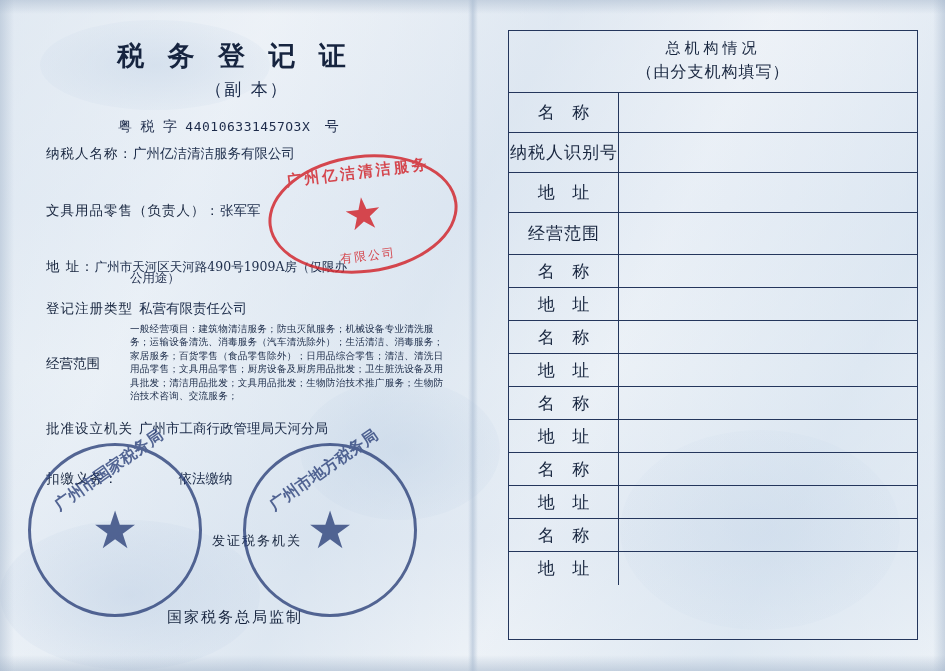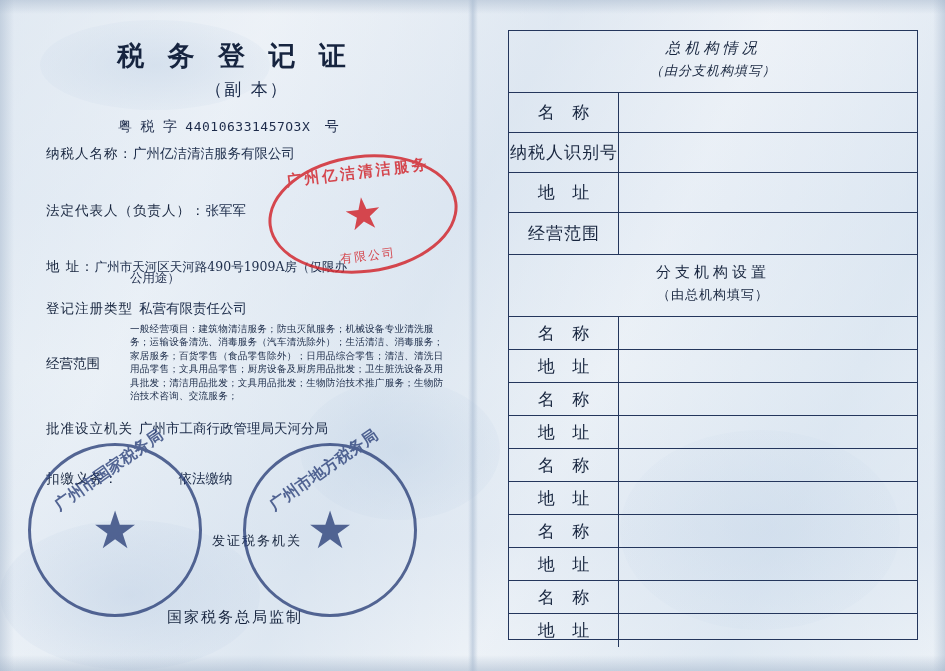--- a/index.html
+++ b/index.html
@@ -232,21 +232,21 @@
     text-align: center;
     font-family: "DejaVu Serif", serif;
     color: #18263f;
     padding-top: 8px;
   }
   .sect-head .h1 {
     font-size: 15px;
     letter-spacing: 4px;
   }
   .sect-head .h2 {
-    font-size: 13px;
+    font-size: 16px;
     letter-spacing: 1px;
     margin-top: 4px;
   }
   .trow {
     display: flex;
     box-sizing: border-box;
     border-bottom: 1.2px solid #24365c;
   }
   .trow:last-child { border-bottom: none; }
   .tcell-label {
@@ -292,21 +292,21 @@
       <span>粤      税   字</span>
       <span class="numcode">440106331457O3X</span>
       <span style="margin-left:8px;">号</span>
     </div>
 
     <div class="row" style="left:46px; top:145px;">
       <span class="lbl">纳税人名称：</span><span class="val">广州亿洁清洁服务有限公司</span>
     </div>
 
     <div class="row" style="left:46px; top:202px;">
-      <span class="lbl">法定代表人（负责人）：</span><span class="val">张军军</span>
+      <span class="lbl">文具用品零售（负责人）：</span><span class="val">张军军</span>
     </div>
 
     <div class="row" style="left:46px; top:258px;">
       <span class="lbl">地            址：</span><span class="val" style="font-size:12.5px;">广州市天河区天河路490号1909A房（仅限办</span>
     </div>
     <div class="addr-2">公用途）</div>
 
     <div class="row" style="left:46px; top:300px;">
       <span class="lbl">登记注册类型</span><span class="val" style="margin-left:6px;">私营有限责任公司</span>
     </div>
@@ -339,21 +339,21 @@
       <div class="bstar">★</div>
     </div>
     <div class="stamp-blue" id="stamp-blue-2">
       <div class="btxt" style="left:14px; top:14px; transform:rotate(-35deg);">广州市地方税务局</div>
       <div class="bstar">★</div>
     </div>
   </div>
 
   <div class="right-page">
 
-    <div class="sect-head" style="height:62px;font-style:italic;">
+    <div class="sect-head" style="height:62px;">
       <div class="h1">总机构情况</div>
       <div class="h2">（由分支机构填写）</div>
     </div>
 
     <div class="trow" style="height:40px;">
       <div class="tcell-label">名    称</div>
       <div class="tcell-val"></div>
     </div>
     <div class="trow" style="height:40px;">
       <div class="tcell-label" style="letter-spacing:1px; text-indent:1px;">纳税人识别号</div>
@@ -361,24 +361,20 @@
     </div>
     <div class="trow" style="height:40px;">
       <div class="tcell-label">地    址</div>
       <div class="tcell-val"></div>
     </div>
     <div class="trow spacer-row" style="height:42px;">
       <div class="tcell-label" style="letter-spacing:1px; text-indent:1px;">经营范围</div>
       <div class="tcell-val"></div>
     </div>
 
-    <div class="sect-head" style="height:62px;">
-      <div class="h1">分支机构设置</div>
-      <div class="h2">（由总机构填写）</div>
-    </div>
 
     <div class="trow" style="height:33px;">
       <div class="tcell-label">名    称</div>
       <div class="tcell-val"></div>
     </div>
     <div class="trow" style="height:33px;">
       <div class="tcell-label">地    址</div>
       <div class="tcell-val"></div>
     </div>
 

